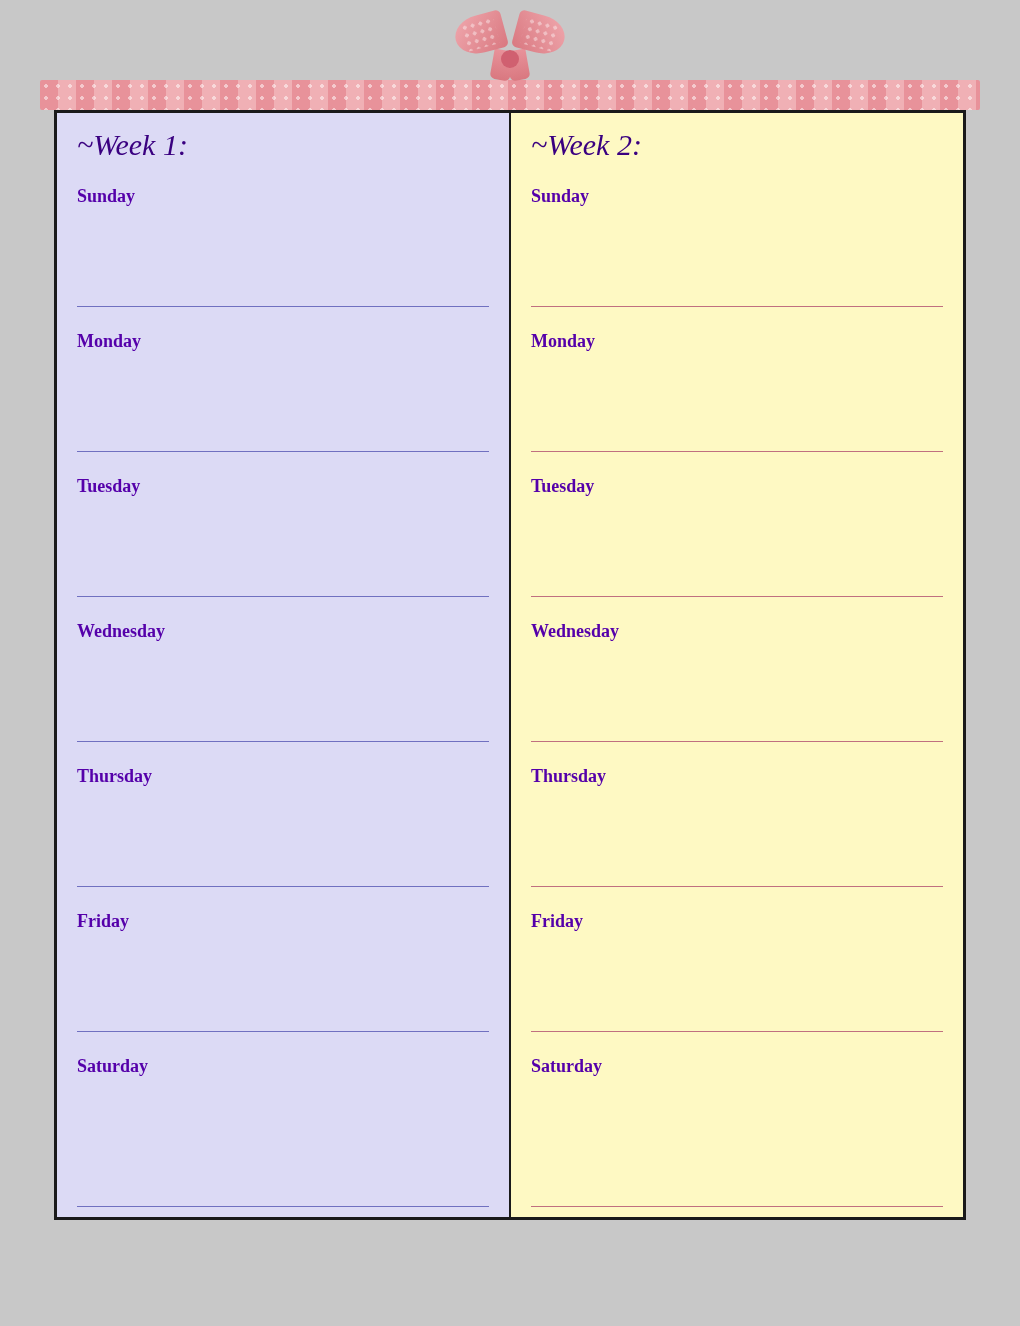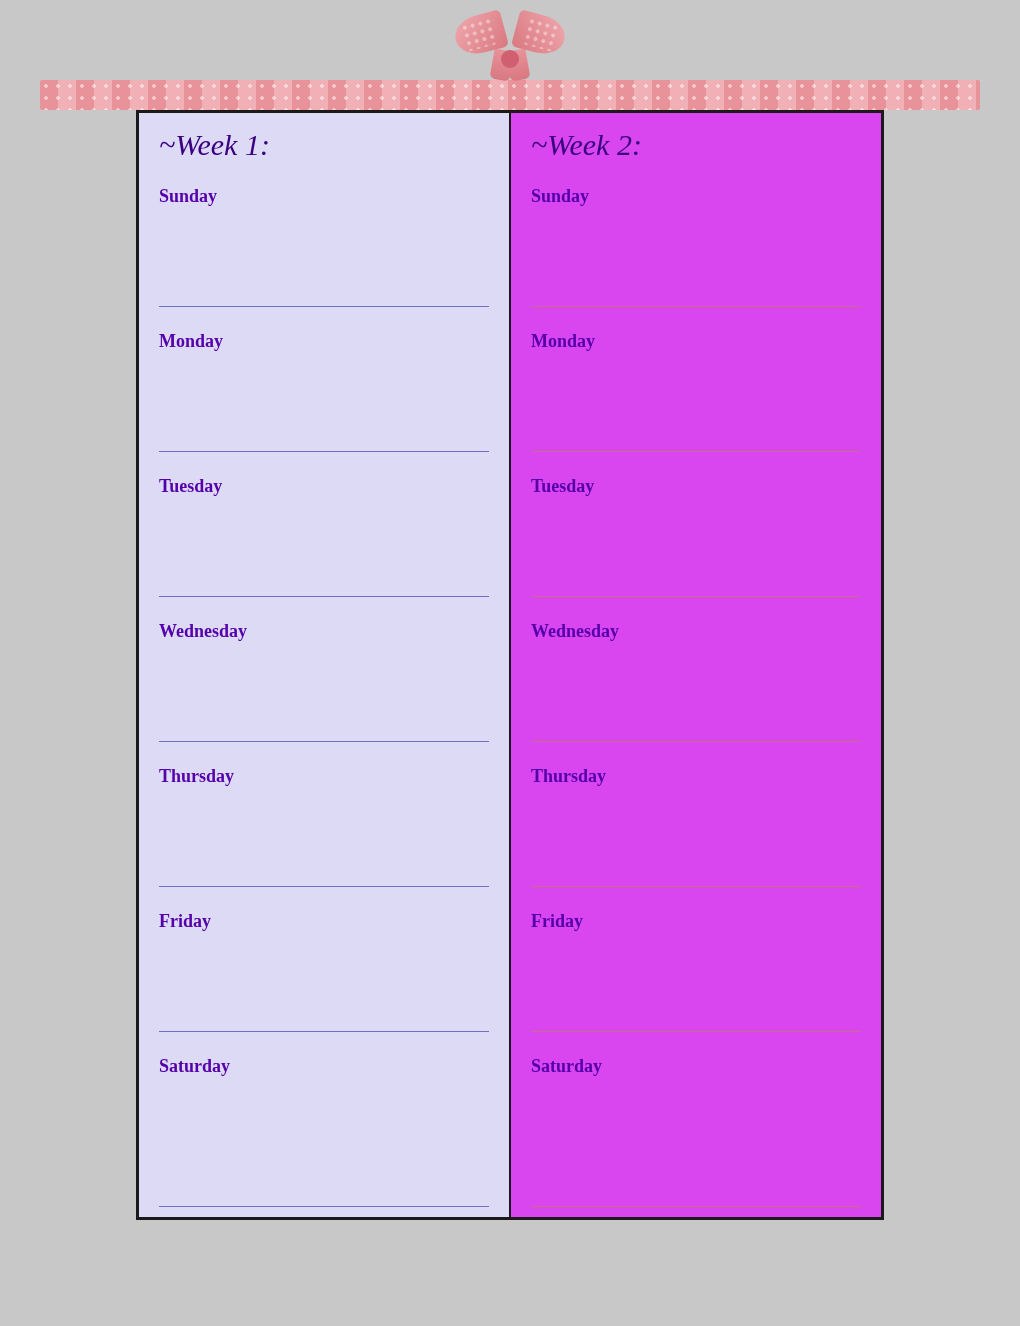--- a/index.html
+++ b/index.html
@@ -109,42 +109,42 @@
     }
 
     .bow-tail-right {
       right: 42px;
       transform: rotate(-10deg);
       border-radius: 0 0 5px 5px;
     }
 
     
     .main-content {
-      width: 748px;
+      width: 912px;
       display: flex;
       gap: 0;
       margin-top: 0;
       justify-content: space-between;
     }
 
     
     .week-panel {
       flex: 1;
       border: 3px solid #1a1a1a;
       padding: 15px 20px 10px 20px;
       position: relative;
     }
 
     .week-panel.week1 {
       background: #dcdaf5;
       border-right: 1.5px solid #1a1a1a;
     }
 
     .week-panel.week2 {
-      background: #d946ef;
+      background: #fef9c3;
       border-left: 1.5px solid #1a1a1a;
     }
 
     .week-title {
       font-family: 'Comic Sans MS', 'Segoe Script', cursive;
       font-size: 30px;
       color: #3a0080;
       margin-bottom: 8px;
       font-style: italic;
     }

